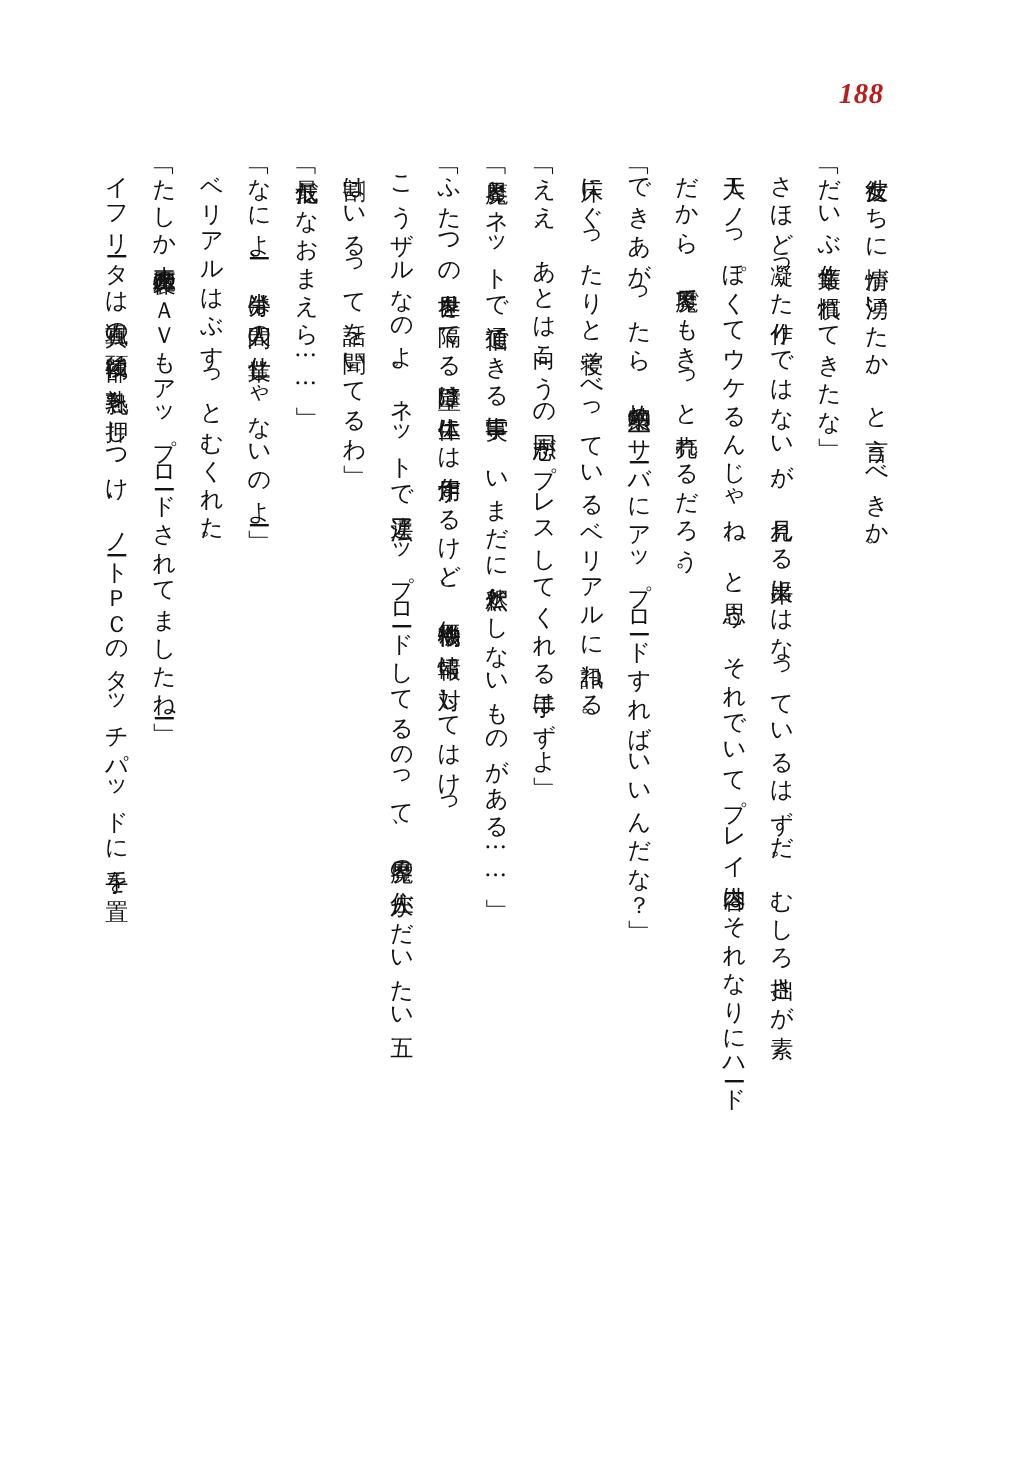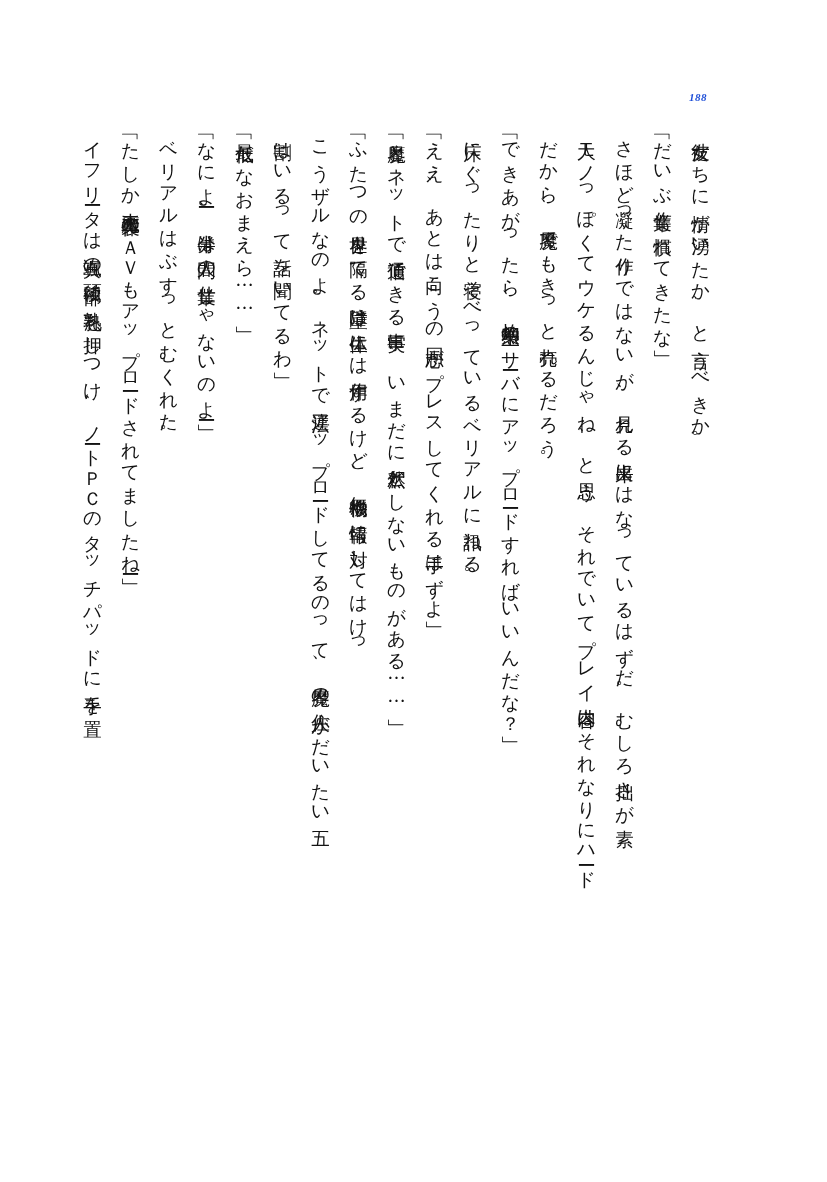--- a/index.html
+++ b/index.html
@@ -23,24 +23,23 @@
     height: 1182px;
     background: #ffffff;
   }
   .page-number {
     position: absolute;
     top: 62px;
     right: 120px;
     font-family: "Liberation Serif", "DejaVu Serif", serif;
     font-style: italic;
     font-weight: 700;
-    font-size: 11px;
+    font-size: 23px;
     letter-spacing: 0.5px;
-    color: #1d4ed8;
-    margin-top: 29px;
+    color: #b91c1c;
   }
   
   .body-text {
     position: absolute;
     top: 128px;
     right: 108px;
     height: 950px;
     width: 590px;
     writing-mode: vertical-rl;
     text-orientation: upright;

